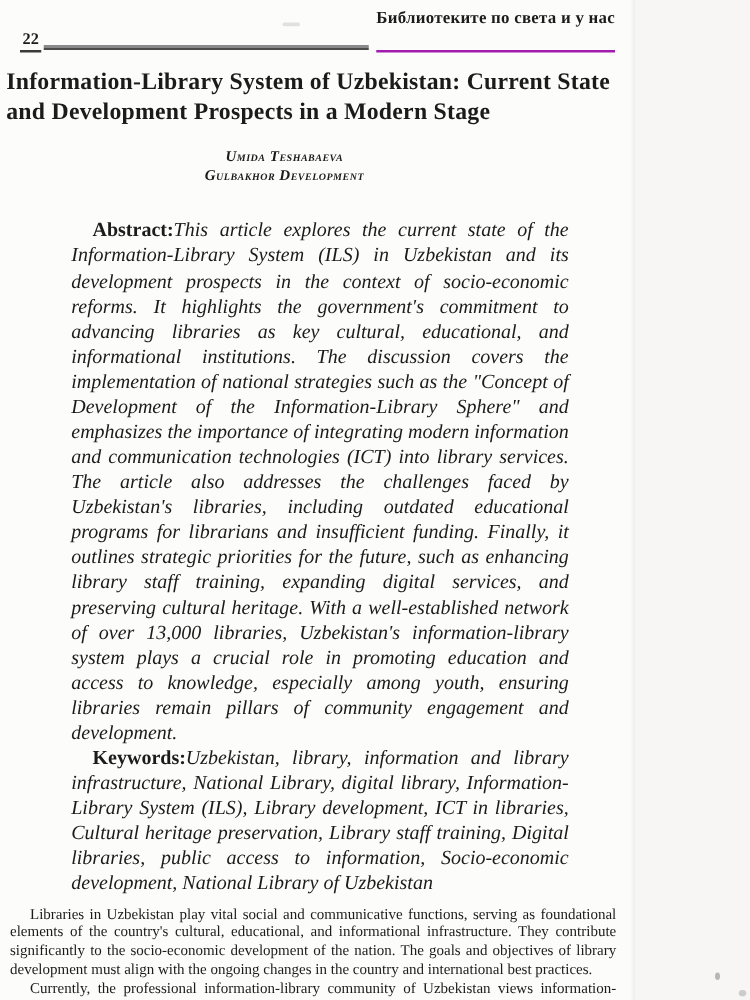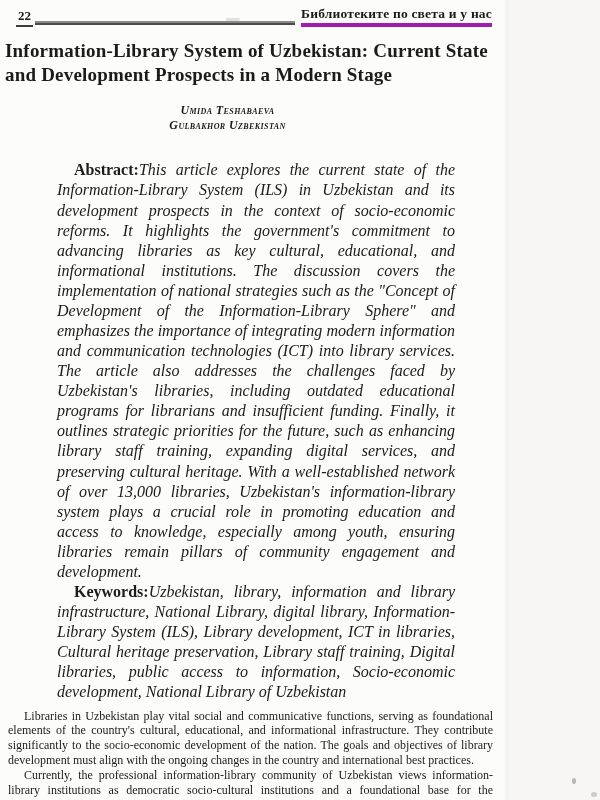--- a/index.html
+++ b/index.html
@@ -46,22 +46,22 @@
     flex: 1;
     height: 4px;
     margin: 0 6px 2px 2px;
     border-top: 2px solid #8a8a8a;
     border-bottom: 2px solid #4c4c4c;
     box-sizing: border-box;
   }
   .head-right {
     font-weight: bold;
     font-size: 13.5px;
-    border-bottom: 4px solid #a21caf;
-    padding-bottom: 1px;
+    border-bottom: 2px solid #a21caf;
+    padding-bottom: 18px;
     line-height: 1.15;
     letter-spacing: 0.2px;
     white-space: nowrap;
   }
 
   
   .title {
     margin: 12px 6px 0 5px;
     font-size: 19px;
     font-weight: bold;
@@ -129,21 +129,21 @@
   <header class="running-head">
     <span class="pageno">22</span>
     <span class="head-rule"></span>
     <span class="head-right">Библиотеките по света и у нас</span>
   </header>
 
   <h1 class="title">Information-Library System of Uzbekistan: Current State and Development Prospects in a Modern Stage</h1>
 
   <div class="authors">
     <div>Umida Teshabaeva</div>
-    <div>Gulbakhor Uzbekistan</div>
+    <div>Gulbakhor Development</div>
   </div>
 
   <div class="abstract-block">
     <p><span class="lbl">Abstract:</span><i>This article explores the current state of the Information-Library System (ILS) in Uzbekistan and its development prospects in the context of socio-economic reforms. It highlights the government's commitment to advancing libraries as key cultural, educational, and informational institutions. The discussion covers the implementation of national strategies such as the "Concept of Development of the Information-Library Sphere" and emphasizes the importance of integrating modern information and communication technologies (ICT) into library services. The article also addresses the challenges faced by Uzbekistan's libraries, including outdated educational programs for librarians and insufficient funding. Finally, it outlines strategic priorities for the future, such as enhancing library staff training, expanding digital services, and preserving cultural heritage. With a well-established network of over 13,000 libraries, Uzbekistan's information-library system plays a crucial role in promoting education and access to knowledge, especially among youth, ensuring libraries remain pillars of community engagement and development.</i></p>
     <p><span class="lbl">Keywords:</span><i>Uzbekistan, library, information and library infrastructure, National Library, digital library, Information-Library System (ILS), Library development, ICT in libraries, Cultural heritage preservation, Library staff training, Digital libraries, public access to information, Socio-economic development, National Library of Uzbekistan</i></p>
   </div>
 
   <div class="body-text">
     <p>Libraries in Uzbekistan play vital social and communicative functions, serving as foundational elements of the country's cultural, educational, and informational infrastructure. They contribute significantly to the socio-economic development of the nation. The goals and objectives of library development must align with the ongoing changes in the country and international best practices.</p>
     <p>Currently, the professional information-library community of Uzbekistan views information-library institutions as democratic socio-cultural institutions and a foundational base for the development of modern information society culture and the country's socio-economic growth. The state of information-library services is seen as an indicator of society's cultural level. In recent years, the government of Uzbekistan has paid considerable attention to the development of information-library activities in modern conditions. In this regard, the priority task is the formation of a qualitatively new system of information-library services that ensures citizens' constitutional rights to free access to information, including access to national values and world</p>

